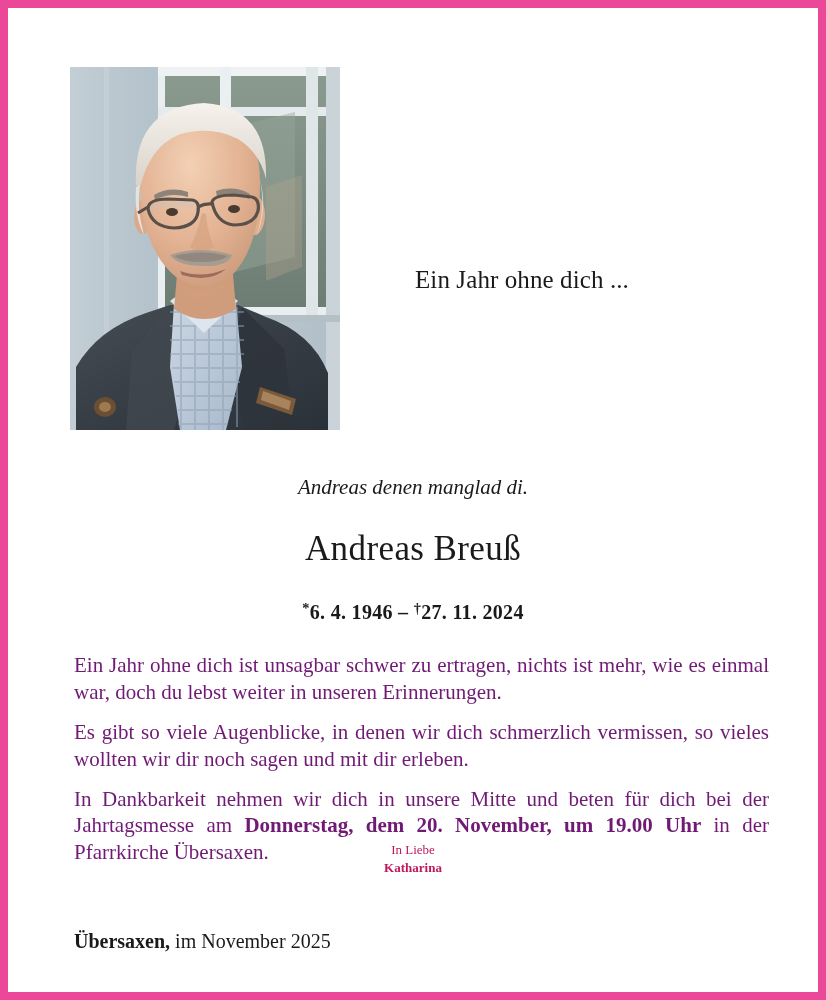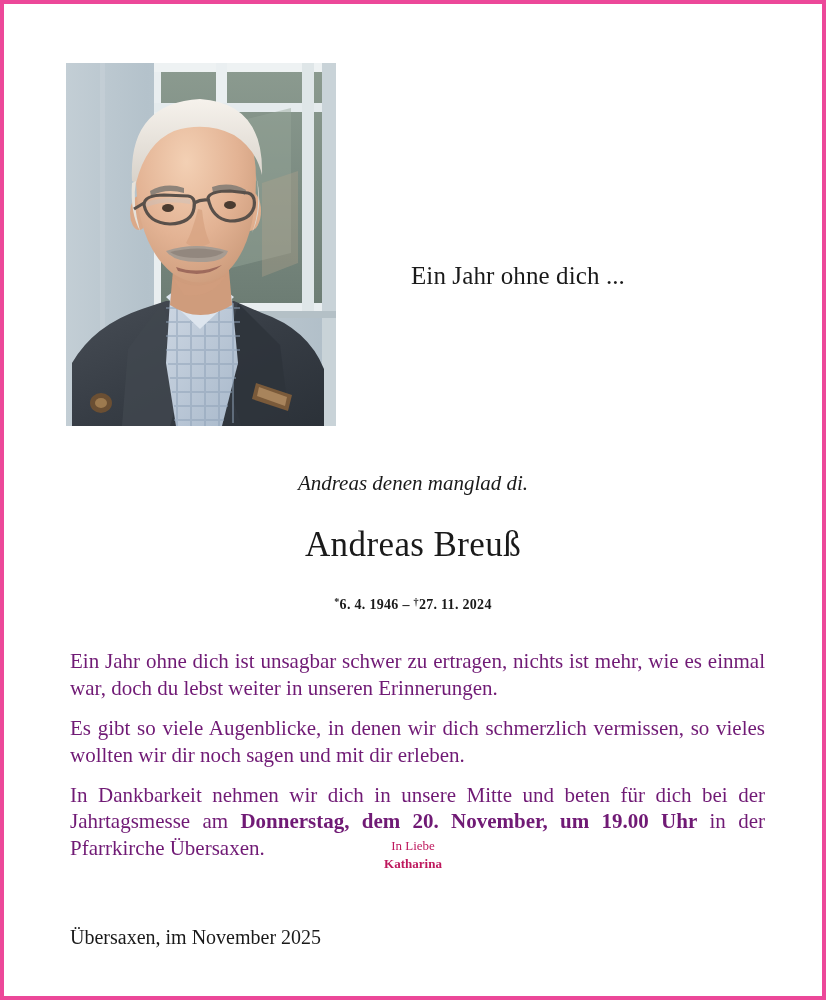--- a/index.html
+++ b/index.html
@@ -14,21 +14,21 @@
     font-family: "Liberation Serif", "DejaVu Serif", serif;
     color: #1a1a1a;
   }
 
   
   .notice {
     position: relative;
     width: 826px;
     height: 1000px;
     box-sizing: border-box;
-    border: 4px solid #ec4899;
+    border: 8px solid #ec4899;
     background: #ffffff;
   }
   .sheet {
     position: relative;
     width: 100%;
     height: 100%;
     background: #ffffff;
     overflow: hidden;
   }
 
@@ -95,21 +95,21 @@
     color: #1a1a1a;
   }
 
   
   .dates {
     position: absolute;
     left: 0;
     right: 0;
     top: 592px;
     text-align: center;
-    font-size: 14px;
+    font-size: 20px;
     font-weight: bold;
     letter-spacing: .3px;
     color: #1a1a1a;
   }
   .dates sup {
     font-size: .72em;
     vertical-align: .42em;
     font-weight: bold;
   }
 
@@ -148,21 +148,21 @@
   }
 
   
   .footer {
     position: absolute;
     left: 66px;
     top: 922px;
     font-size: 20px;
     color: #1a1a1a;
   }
-  .footer .place { font-weight: normal; }
+  .footer .place { font-weight: bold; }
 </style>
 </head>
 <body>
 
 <div class="notice">
   <div class="sheet">
 
     <div class="photo-wrap">
       <svg class="photo" viewBox="0 0 270 363" preserveAspectRatio="none">
         <defs>

